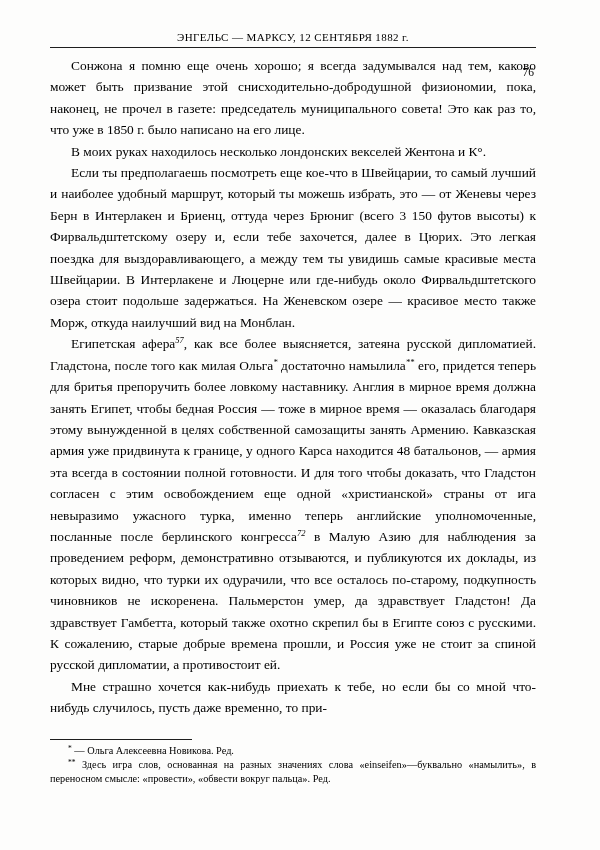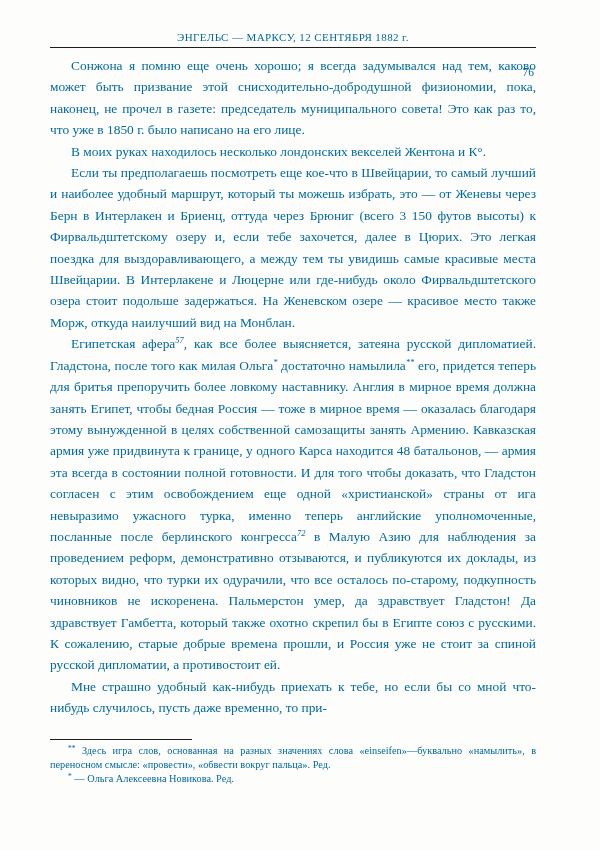--- a/index.html
+++ b/index.html
@@ -5,21 +5,21 @@
   html, body {
     margin: 0;
     padding: 0;
     background: #ffffff;
   }
   .page {
     position: relative;
     width: 600px;
     height: 850px;
     background: #fdfdfc;
-    color: #0369a1;
+    color: #000000;
     font-family: "Liberation Serif", "DejaVu Serif", serif;
     overflow: hidden;
   }
   .running-head {
     position: absolute;
     top: 31px;
     left: 50px;
     width: 486px;
     text-align: center;
     font-size: 11px;
@@ -101,23 +101,23 @@
   <div class="letter-body">
 
     <p class="para"><span>Сонжона я помню еще очень хорошо; я всегда задумывался над тем, каково может быть призвание этой снисходительно-добродушной физиономии, пока, наконец, не прочел в газете: председатель муниципального совета! Это как раз то, что уже в 1850 г. было написано на его лице.</span></p>
 
     <p class="para"><span>В моих руках находилось несколько лондонских векселей Жентона и К°.</span></p>
 
     <p class="para"><span>Если ты предполагаешь посмотреть еще кое-что в Швейцарии, то самый лучший и наиболее удобный маршрут, который ты можешь избрать, это — от Женевы через Берн в Интерлакен и Бриенц, оттуда через Брюниг (всего 3 150 футов высоты) к Фирвальдштетскому озеру и, если тебе захочется, далее в Цюрих. Это легкая поездка для выздоравливающего, а между тем ты увидишь самые красивые места Швейцарии. В Интерлакене и Люцерне или где-нибудь около Фирвальдштетского озера стоит подольше задержаться. На Женевском озере — красивое место также Морж, откуда наилучший вид на Монблан.</span></p>
 
     <p class="para"><span>Египетская афера</span><span class="sup">57</span><span>, как все более выясняется, затеяна русской дипломатией. Гладстона, после того как милая Ольга</span><span class="sup">*</span><span> достаточно намылила</span><span class="sup">**</span><span> его, придется теперь для бритья препоручить более ловкому наставнику. Англия в мирное время должна занять Египет, чтобы бедная Россия — тоже в мирное время — оказалась благодаря этому вынужденной в целях собственной самозащиты занять Армению. Кавказская армия уже придвинута к границе, у одного Карса находится 48 батальонов, — армия эта всегда в состоянии полной готовности. И для того чтобы доказать, что Гладстон согласен с этим освобождением еще одной «христианской» страны от ига невыразимо ужасного турка, именно теперь английские уполномоченные, посланные после берлинского конгресса</span><span class="sup">72</span><span> в Малую Азию для наблюдения за проведением реформ, демонстративно отзываются, и публикуются их доклады, из которых видно, что турки их одурачили, что все осталось по-старому, подкупность чиновников не искоренена. Пальмерстон умер, да здравствует Гладстон! Да здравствует Гамбетта, который также охотно скрепил бы в Египте союз с русскими. К сожалению, старые добрые времена прошли, и Россия уже не стоит </span><span class="it">за спиной</span><span> русской дипломатии, а противостоит ей.</span></p>
 
-    <p class="para"><span>Мне страшно удобный как-нибудь приехать к тебе, но если бы со мной что-нибудь случилось, пусть даже временно, то при-</span></p>
+    <p class="para"><span>Мне страшно хочется как-нибудь приехать к тебе, но если бы со мной что-нибудь случилось, пусть даже временно, то при-</span></p>
 
   </div>
 
   <div class="footnotes">
     <div class="fn-rule"></div>
+    <p class="footnote"><span class="fn-sup">*</span><span> — Ольга Алексеевна Новикова. </span><span class="it">Ред.</span></p>
     <p class="footnote"><span class="fn-sup">**</span><span> Здесь игра слов, основанная на разных значениях слова «einseifen»—буквально «намылить», в переносном смысле: «провести», «обвести вокруг пальца». </span><span class="it">Ред.</span></p>
-    <p class="footnote"><span class="fn-sup">*</span><span> — Ольга Алексеевна Новикова. </span><span class="it">Ред.</span></p>
   </div>
 
 </div>
 
 </body></html>

